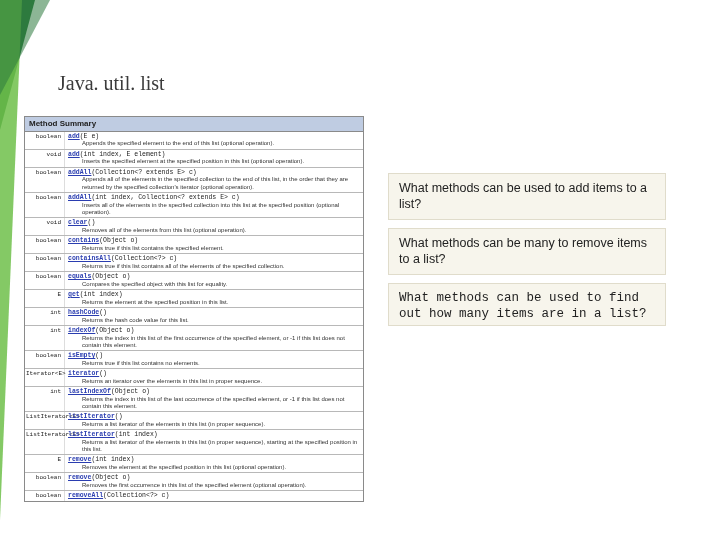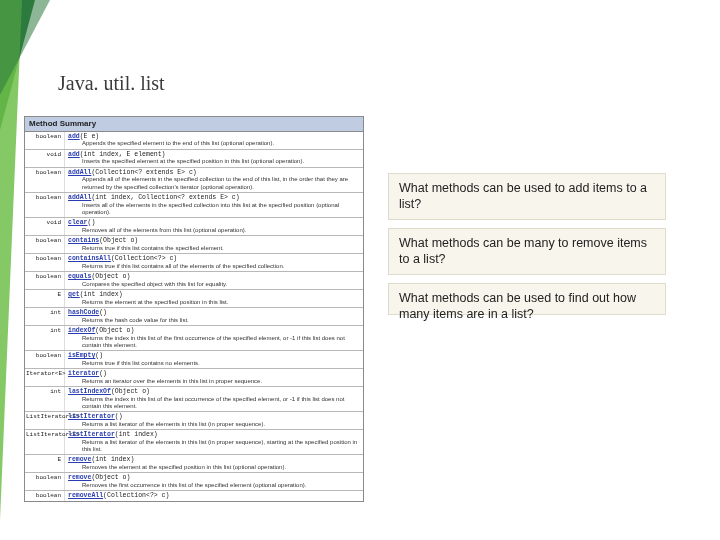--- a/index.html
+++ b/index.html
@@ -83,21 +83,21 @@
     background: #f7f5ec;
     border: 1px solid #e0dccb;
     padding: 7px 10px;
     font-family: Verdana, Arial, sans-serif;
     font-size: 12.5px;
     color: #222;
     line-height: 1.25;
   }
   .q1 { top: 173px; }
   .q2 { top: 228px; }
-  .q3 { top: 283px; height: 32px; }
+  .q3 { top: 283px; height: 43px; font-family: Liberation Mono, monospace; }
 </style>
 </head>
 <body>
 
 <svg class="corner-deco" viewBox="0 0 120 540">
   <polygon points="0,0 35,0 0,130" fill="#2d7a3e"></polygon>
   <polygon points="0,0 22,0 0,520" fill="#6fbf4a" opacity="0.85"></polygon>
   <polygon points="0,0 50,0 0,95" fill="#2d7a3e" opacity="0.55"></polygon>
 </svg>
 

